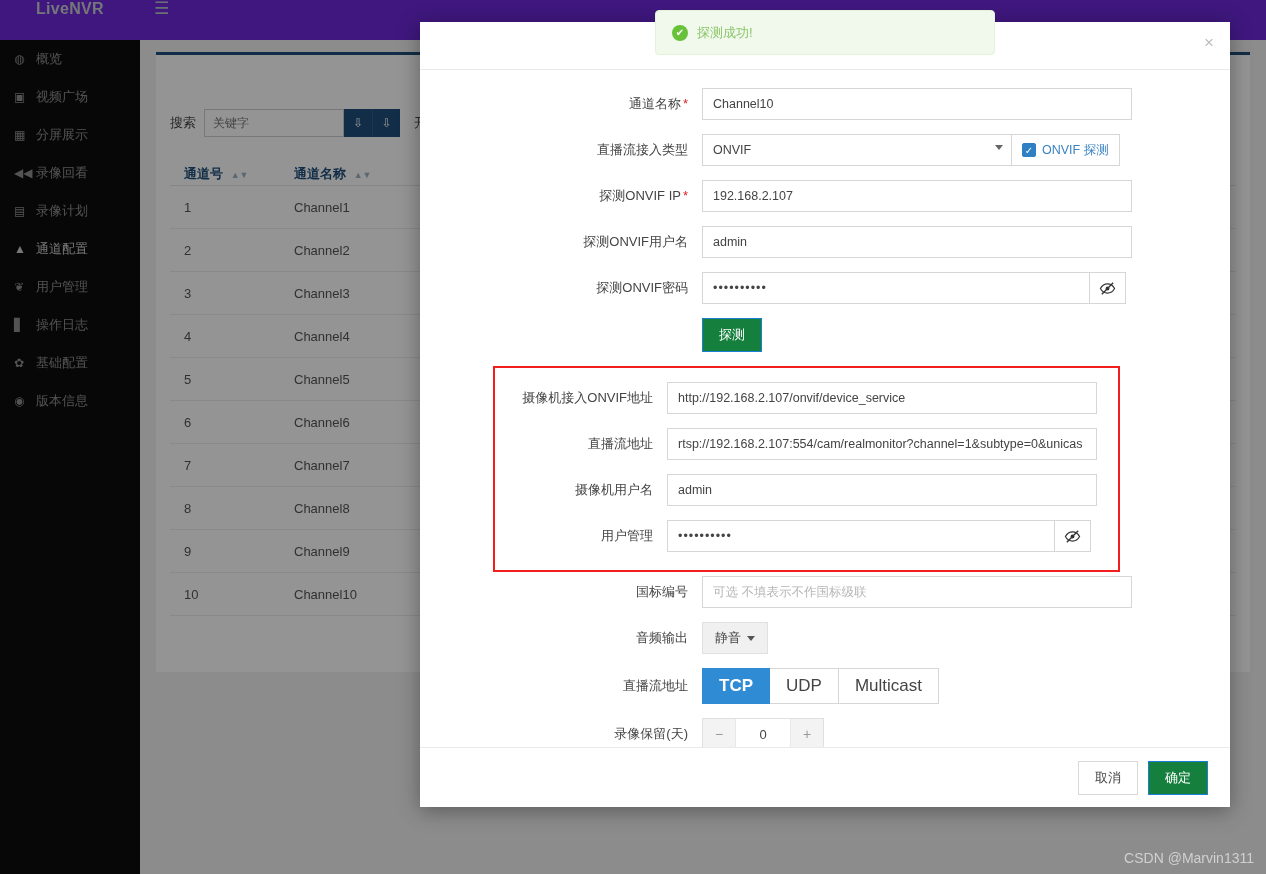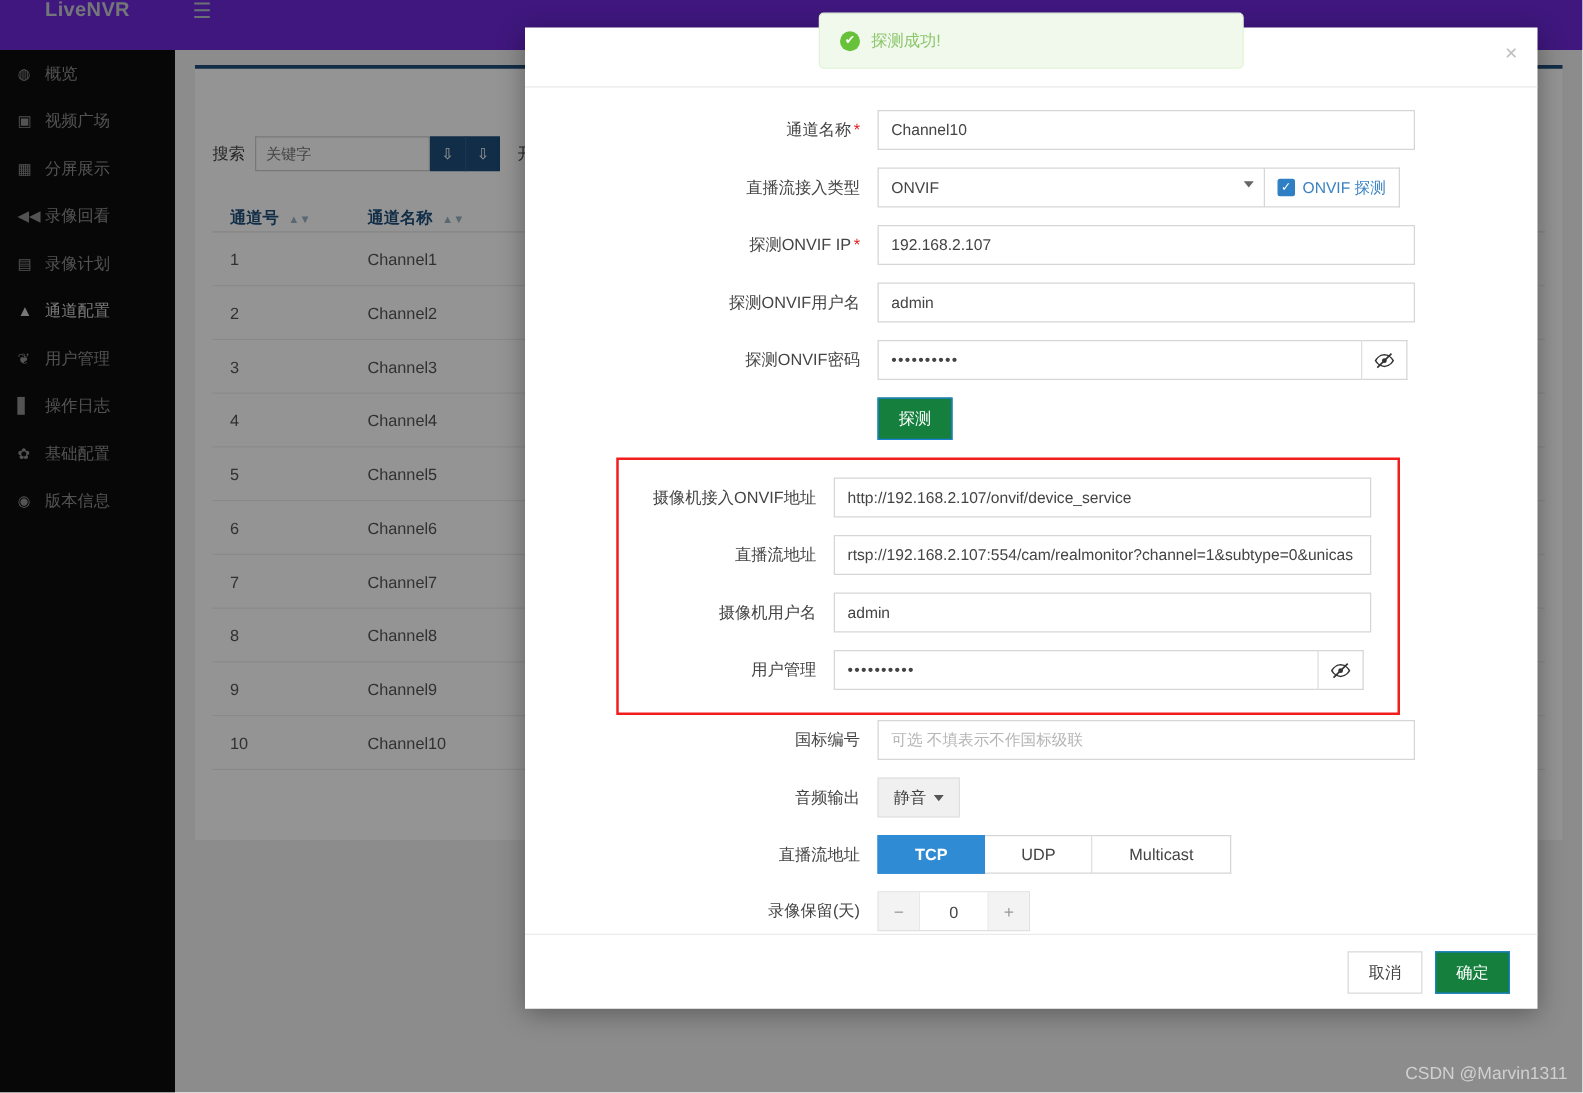--- a/index.html
+++ b/index.html
@@ -180,21 +180,21 @@
     font-size: 13px; padding: 6px 12px; cursor: pointer; font-family: inherit;
     display: inline-flex; align-items: center; gap: 6px;
   }
   .dd-caret {
     width: 0; height: 0; border-left: 4px solid transparent;
     border-right: 4px solid transparent; border-top: 5px solid #555;
   }
 
   .seg { display: inline-flex; }
   .seg button {
-    font-size: 13px; padding: 7px 29px; border: 1px solid #d6d6d6;
+    font-size: 17px; padding: 7px 16px; border: 1px solid #d6d6d6;
     background: #fff; color: #444; cursor: pointer; font-family: inherit;
     border-left: none;
   }
   .seg button:first-child { border-left: 1px solid #d6d6d6; }
   .seg button.on { background: #2f8bd4; border-color: #2f8bd4; color: #fff; font-weight: bold; }
 
   .stepper { display: inline-flex; border: 1px solid #e0e0e0; }
   .stepper .sbtn {
     width: 32px; height: 30px; background: #f3f3f3; color: #999;
     border: none; font-size: 14px; cursor: pointer; font-family: inherit;

